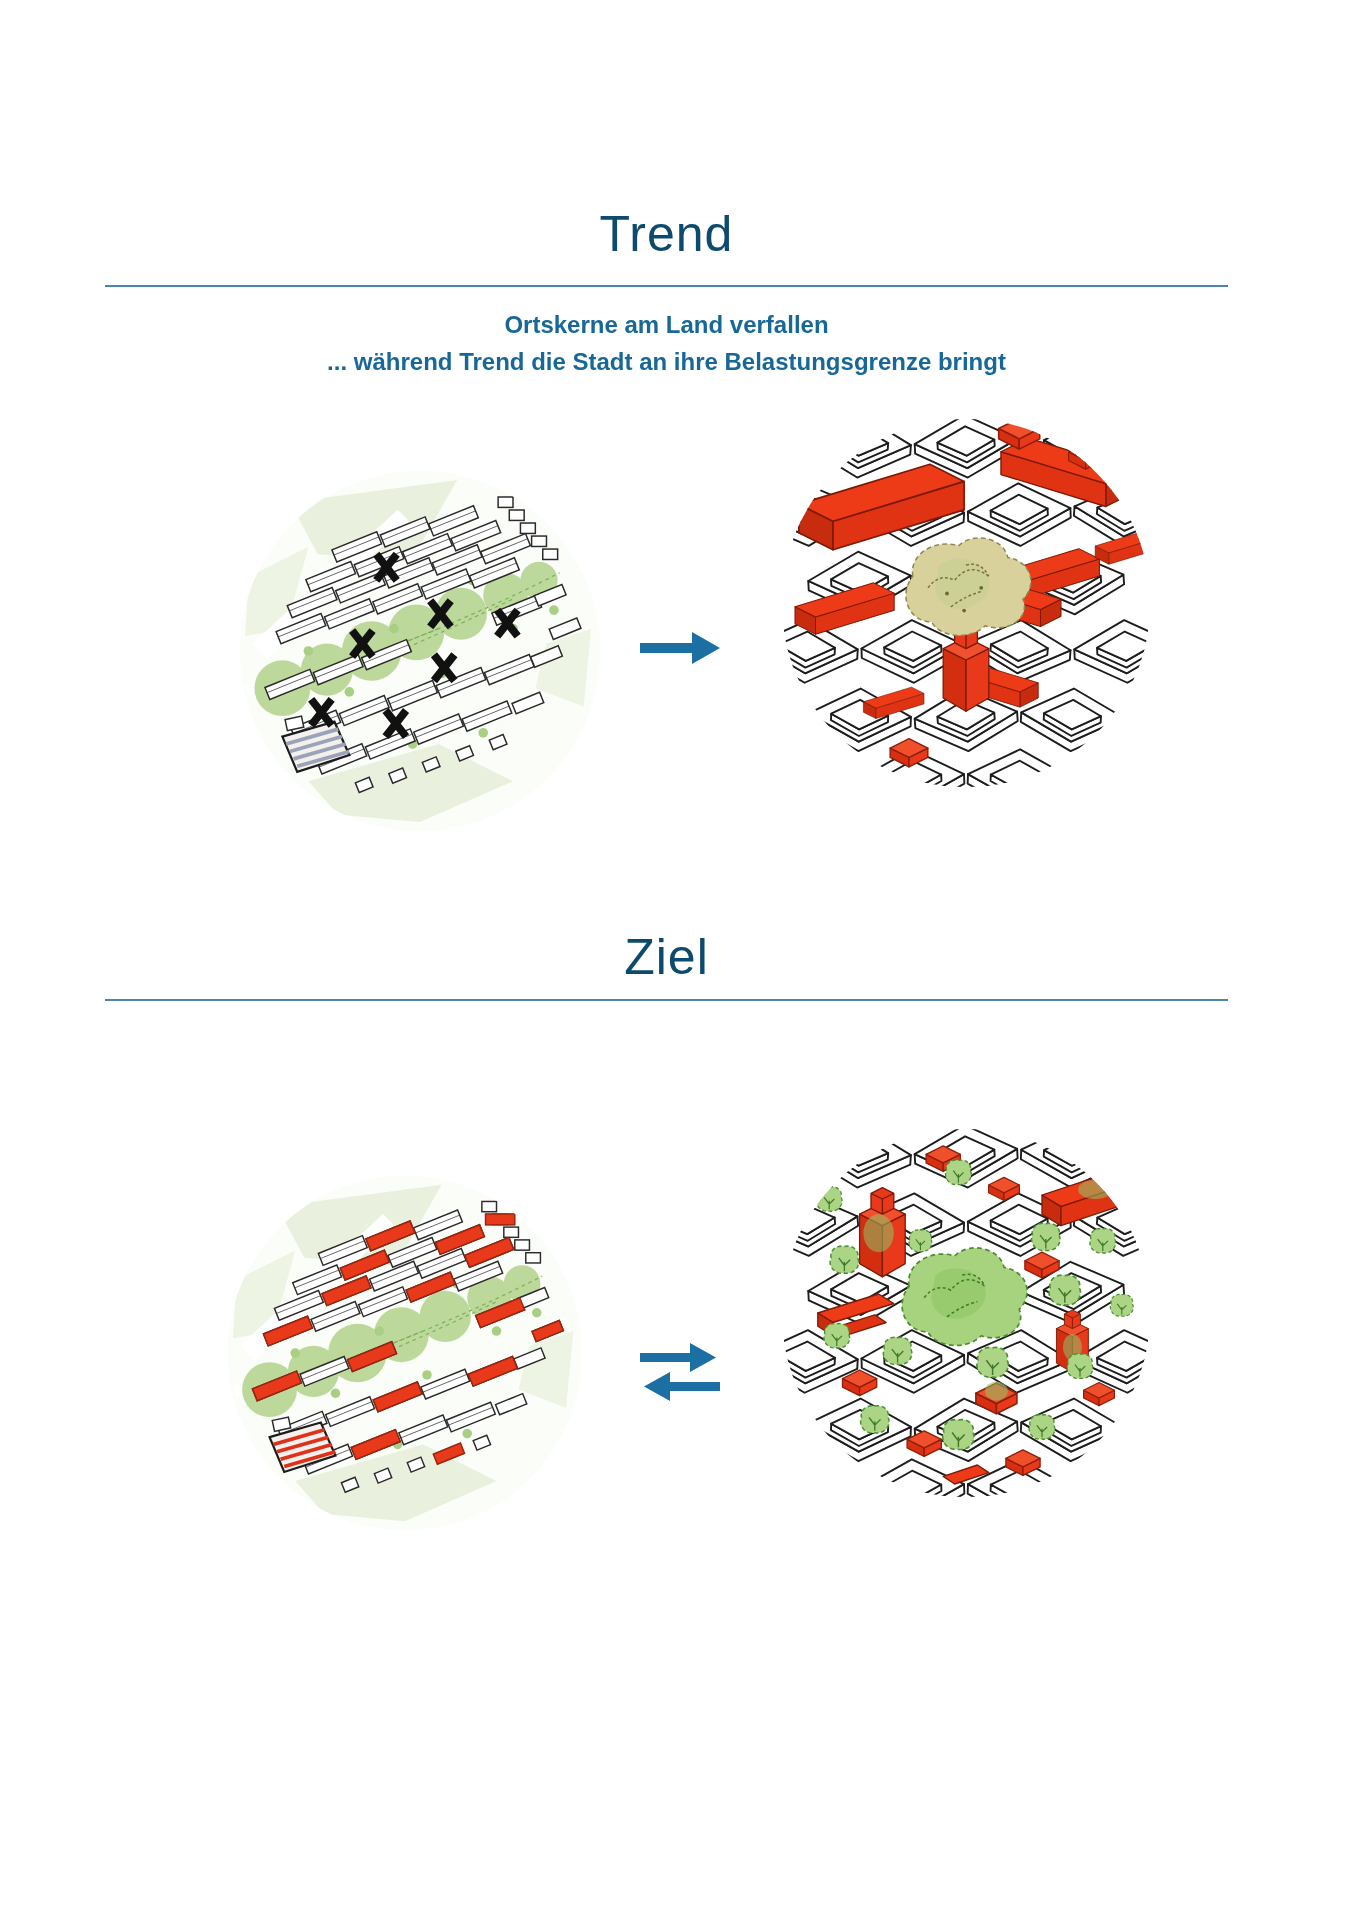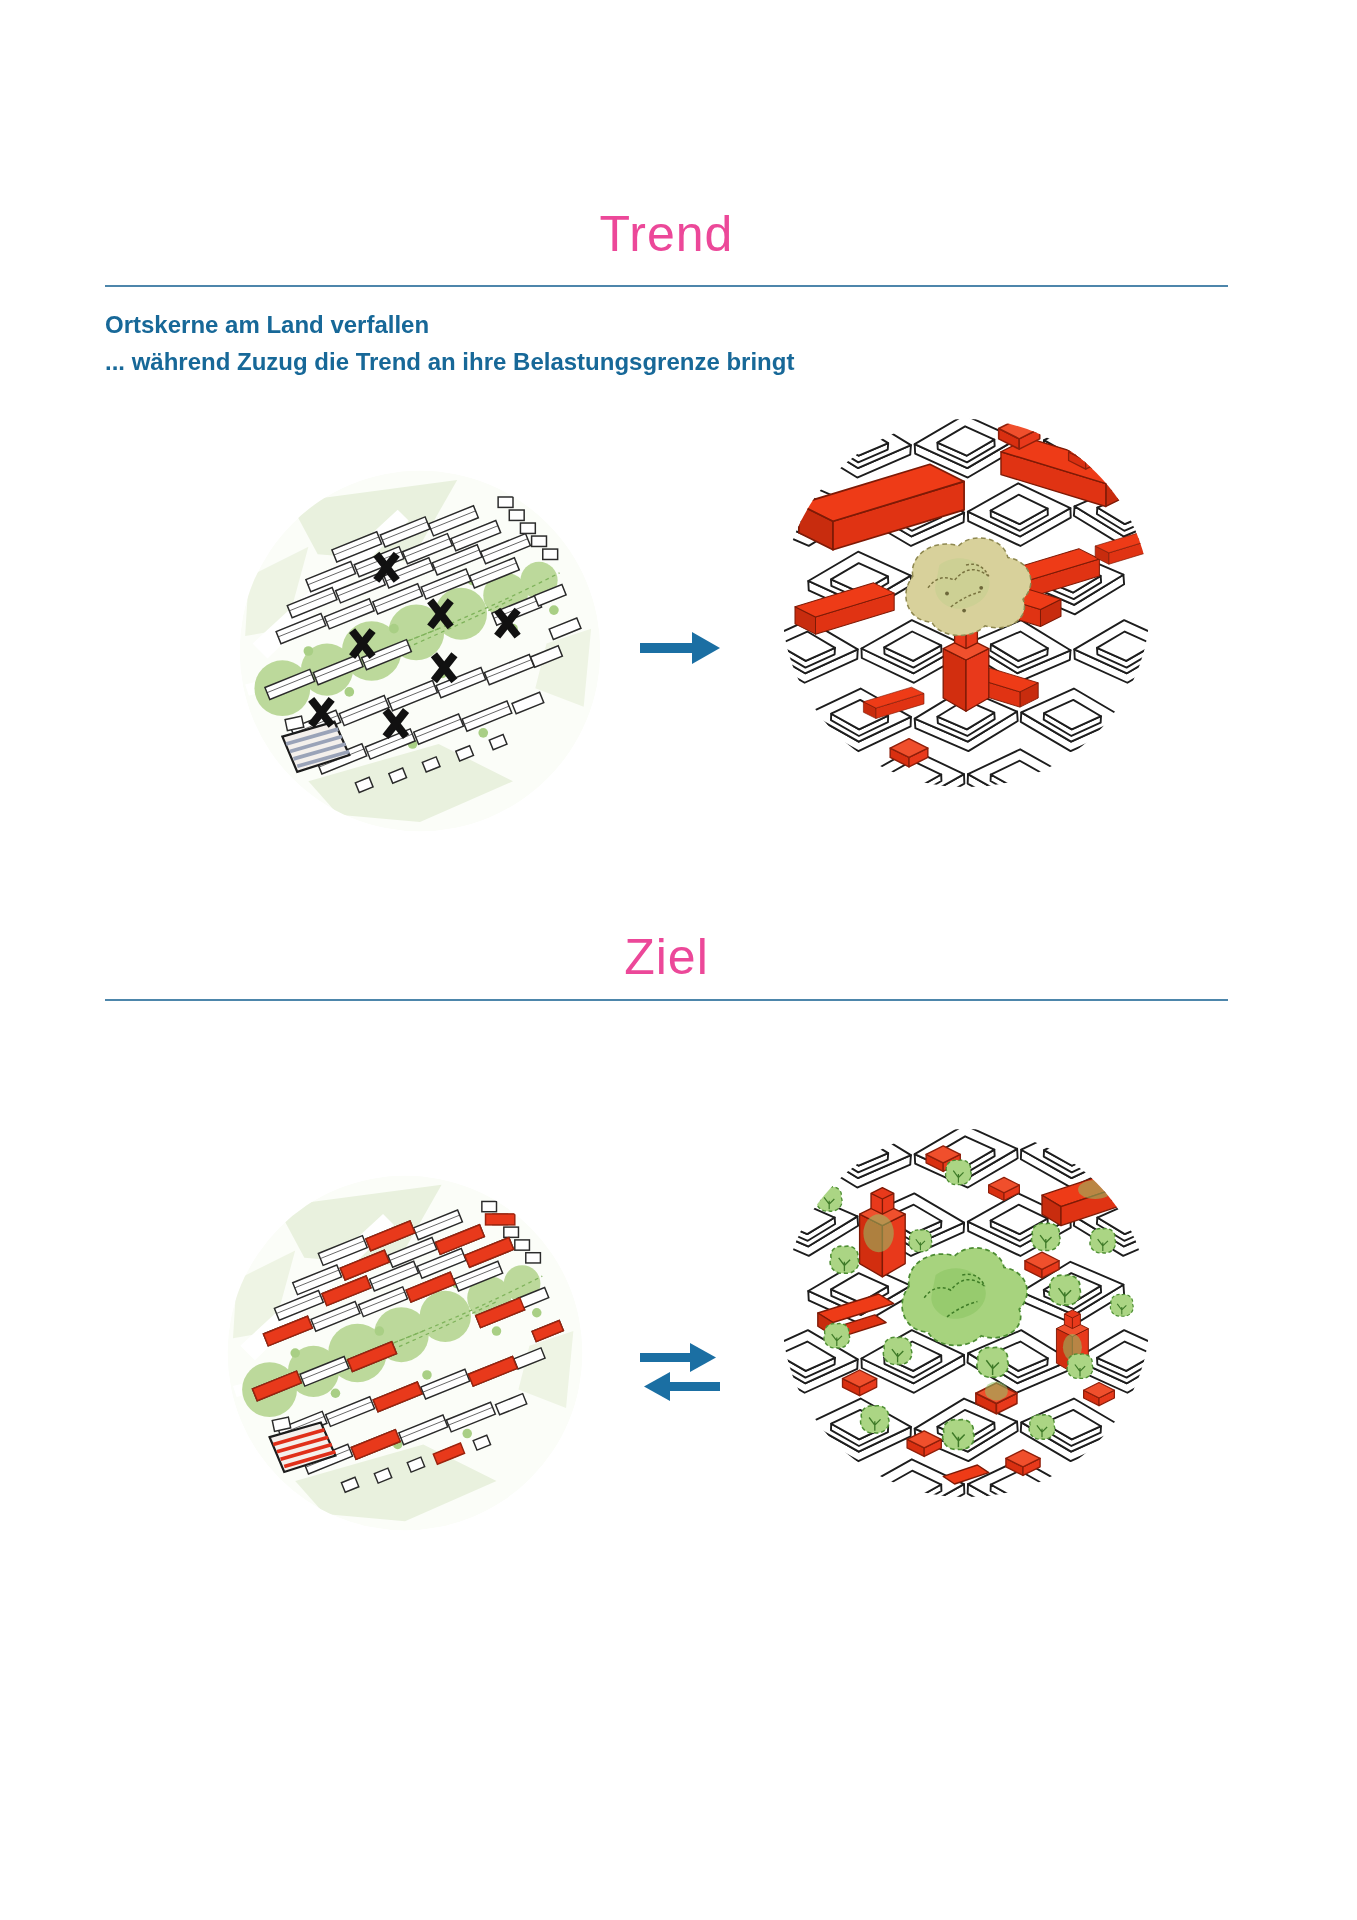--- a/index.html
+++ b/index.html
@@ -7,28 +7,29 @@
     position:relative;
     width:1357px;height:1920px;
     background:#ffffff;
     font-family:"Liberation Sans", sans-serif;
     overflow:hidden;
   }
   .title{
     position:absolute;left:105px;width:1123px;
     margin:0;text-align:center;
     font-size:50px;line-height:56px;font-weight:300;
-    letter-spacing:1px;color:#ec4899;
+    letter-spacing:1px;color:#0c4a6e;
   }
   .rule{
     position:absolute;left:105px;width:1123px;height:2px;
     background:#4d86ab;
   }
   .subtitle{
     position:absolute;left:105px;width:1123px;
+    text-align:center;
     font-size:24px;line-height:37px;font-weight:700;
     color:#176898;
   }
   .fig{position:absolute;}
   .fig svg{display:block;}
   .arrowbox{position:absolute;}
 </style>
 </head>
 <body>
 
@@ -203,21 +204,21 @@
 
 <div class="page">
 
   <section>
     <h1 class="title" style="top:206px">Trend</h1>
 
     <div class="rule" style="top:285px"></div>
 
     <div class="subtitle" style="top:306px">
       <div>Ortskerne am Land verfallen</div>
-      <div>... während Zuzug die Trend an ihre Belastungsgrenze bringt</div>
+      <div>... während Trend die Stadt an ihre Belastungsgrenze bringt</div>
     </div>
 
     <div class="fig" style="left:234px;top:465px">
       <svg width="372" height="372" viewBox="0 0 200 200">
         <clipPath id="clipV1">
             <circle cx="100" cy="100" r="97"></circle>
           </clipPath>
         <g clip-path="url(#clipV1)">
           <use href="#villagebase"></use>
           <g stroke="#9aa3b8" stroke-width="2">

